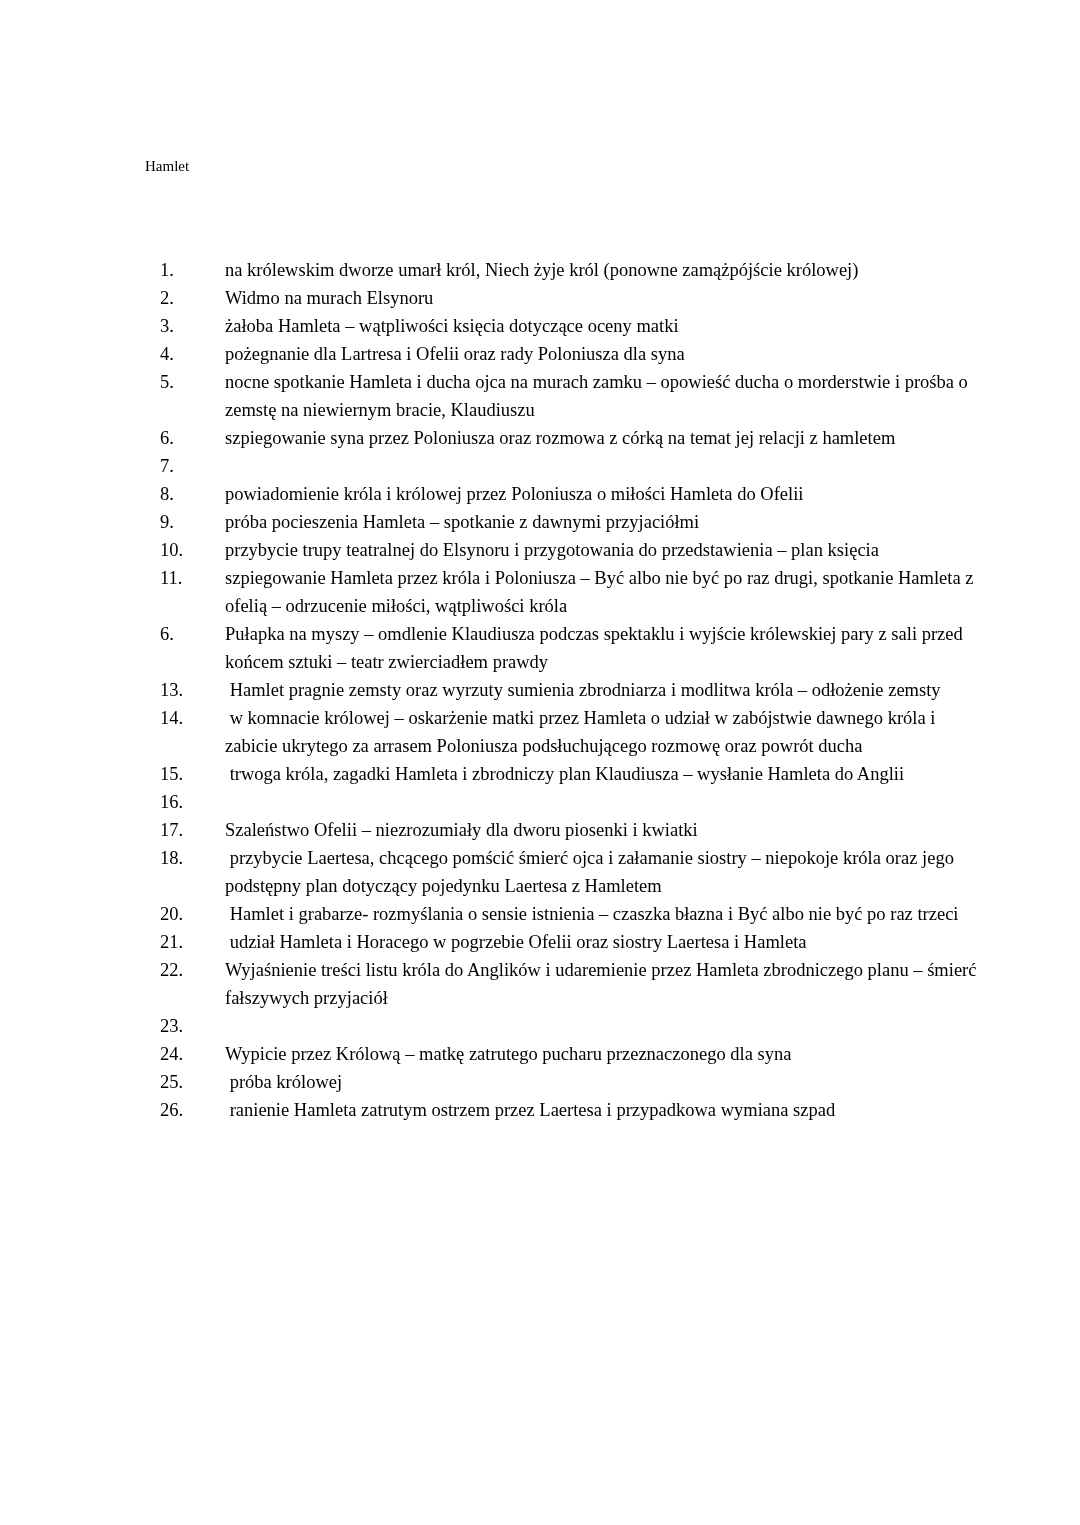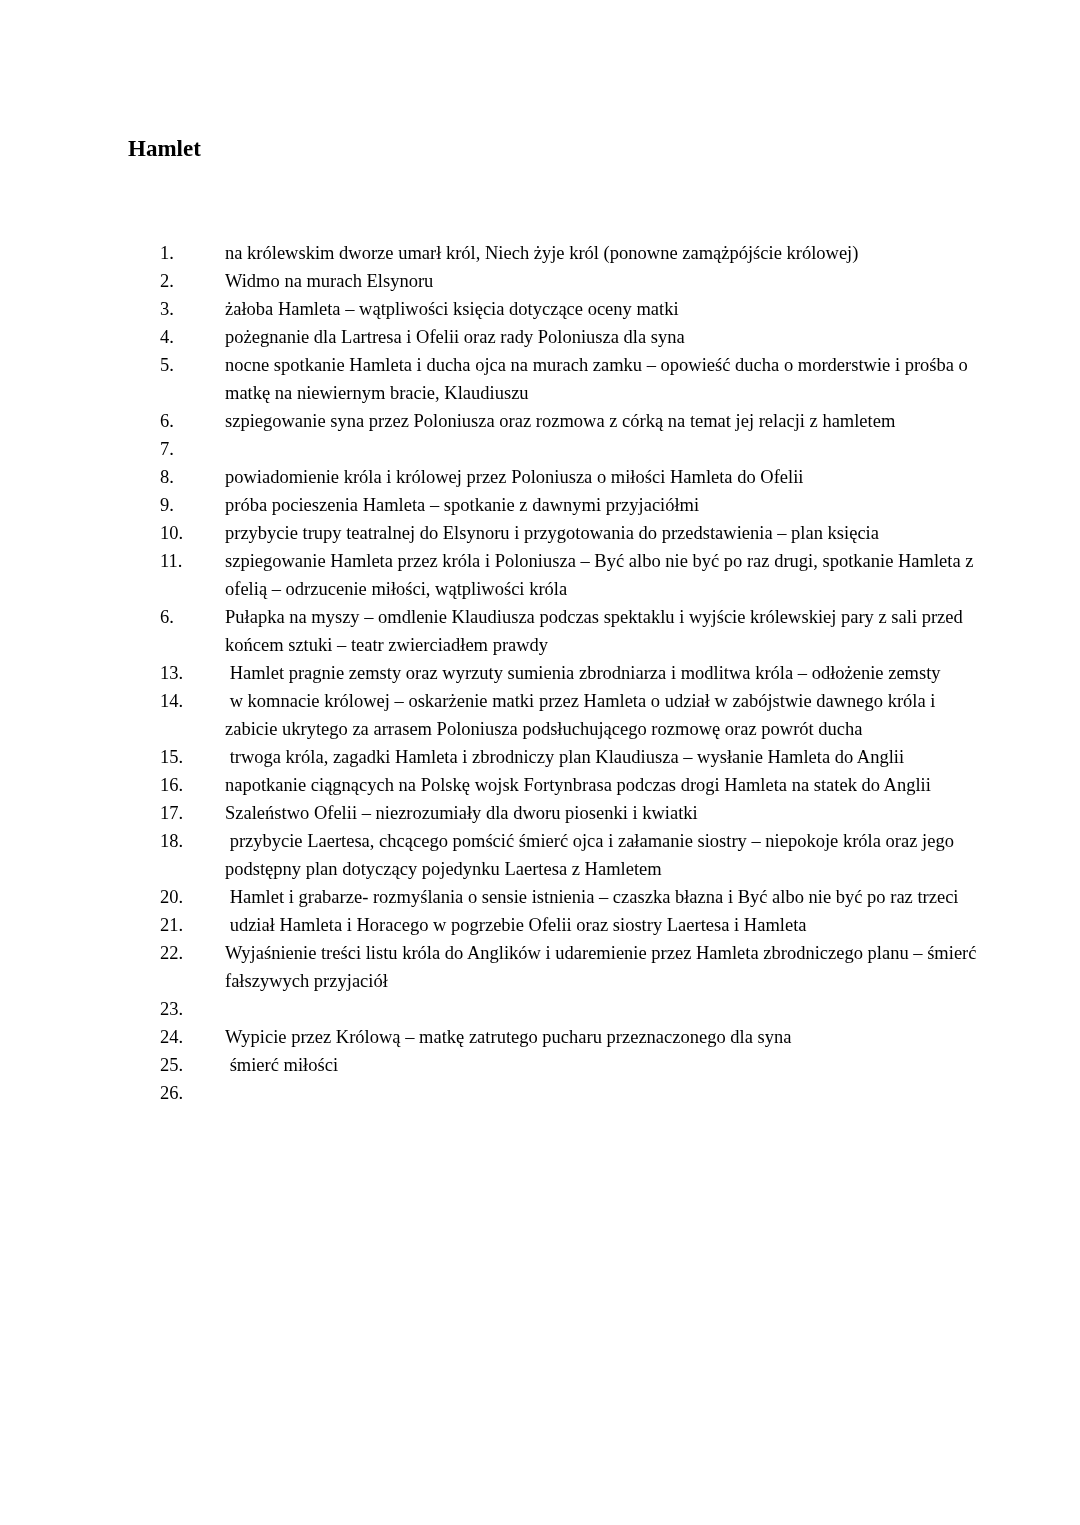--- a/index.html
+++ b/index.html
@@ -10,24 +10,24 @@
     color: #000000;
     font-family: "Liberation Serif", "DejaVu Serif", serif;
   }
   .doc {
     box-sizing: border-box;
     width: 1080px;
     height: 1525px;
     padding: 135px 80px 0 128px;
   }
   .title {
-    margin: 0;
-    font-size: 23px;
+    margin: 17px;
+    font-size: 15px;
     line-height: 28px;
-    font-weight: bold;
+    font-weight: normal;
   }
   .list {
     list-style: none;
     margin: 76px 0 0 32px;
     padding: 0;
     font-size: 18.5px;
     line-height: 28px;
   }
   .item { display: flex; align-items: flex-start; }
   .num  { flex: 0 0 37px; }
@@ -50,21 +50,21 @@
     <li class="item">
         <span class="num">3.</span>
         <span class="txt">żałoba Hamleta – wątpliwości księcia dotyczące oceny matki</span>
       </li>
     <li class="item">
         <span class="num">4.</span>
         <span class="txt">pożegnanie dla Lartresa i Ofelii oraz rady Poloniusza dla syna</span>
       </li>
     <li class="item">
         <span class="num">5.</span>
-        <span class="txt">nocne spotkanie Hamleta i ducha ojca na murach zamku – opowieść ducha o morderstwie i prośba o matkę na niewiernym bracie, Klaudiuszu</span>
+        <span class="txt">nocne spotkanie Hamleta i ducha ojca na murach zamku – opowieść ducha o morderstwie i prośba o zemstę na niewiernym bracie, Klaudiuszu</span>
       </li>
     <li class="item">
         <span class="num">6.</span>
         <span class="txt">szpiegowanie syna przez Poloniusza oraz rozmowa z córką na temat jej relacji z hamletem</span>
       </li>
     <li class="item">
         <span class="num">7.</span>
       </li>
     <li class="item">
         <span class="num">8.</span>
@@ -93,21 +93,20 @@
     <li class="item">
         <span class="num">14.</span>
         <span class="txt"> w komnacie królowej – oskarżenie matki przez Hamleta o udział w zabójstwie dawnego króla i zabicie ukrytego za arrasem Poloniusza podsłuchującego rozmowę oraz powrót ducha</span>
       </li>
     <li class="item">
         <span class="num">15.</span>
         <span class="txt"> trwoga króla, zagadki Hamleta i zbrodniczy plan Klaudiusza – wysłanie Hamleta do Anglii</span>
       </li>
     <li class="item">
         <span class="num">16.</span>
-        <span class="txt">napotkanie ciągnących na Polskę wojsk Fortynbrasa podczas drogi Hamleta na statek do Anglii</span>
       </li>
     <li class="item">
         <span class="num">17.</span>
         <span class="txt">Szaleństwo Ofelii – niezrozumiały dla dworu piosenki i kwiatki</span>
       </li>
     <li class="item">
         <span class="num">18.</span>
         <span class="txt"> przybycie Laertesa, chcącego pomścić śmierć ojca i załamanie siostry – niepokoje króla oraz jego podstępny plan dotyczący pojedynku Laertesa z Hamletem</span>
       </li>
     <li class="item">
@@ -124,19 +123,20 @@
       </li>
     <li class="item">
         <span class="num">23.</span>
       </li>
     <li class="item">
         <span class="num">24.</span>
         <span class="txt">Wypicie przez Królową – matkę zatrutego pucharu przeznaczonego dla syna</span>
       </li>
     <li class="item">
         <span class="num">25.</span>
-        <span class="txt"> śmierć miłości</span>
+        <span class="txt"> próba królowej</span>
       </li>
     <li class="item">
         <span class="num">26.</span>
+        <span class="txt"> ranienie Hamleta zatrutym ostrzem przez Laertesa i przypadkowa wymiana szpad</span>
       </li>
   </ol>
 </div>
 
 </body></html>

